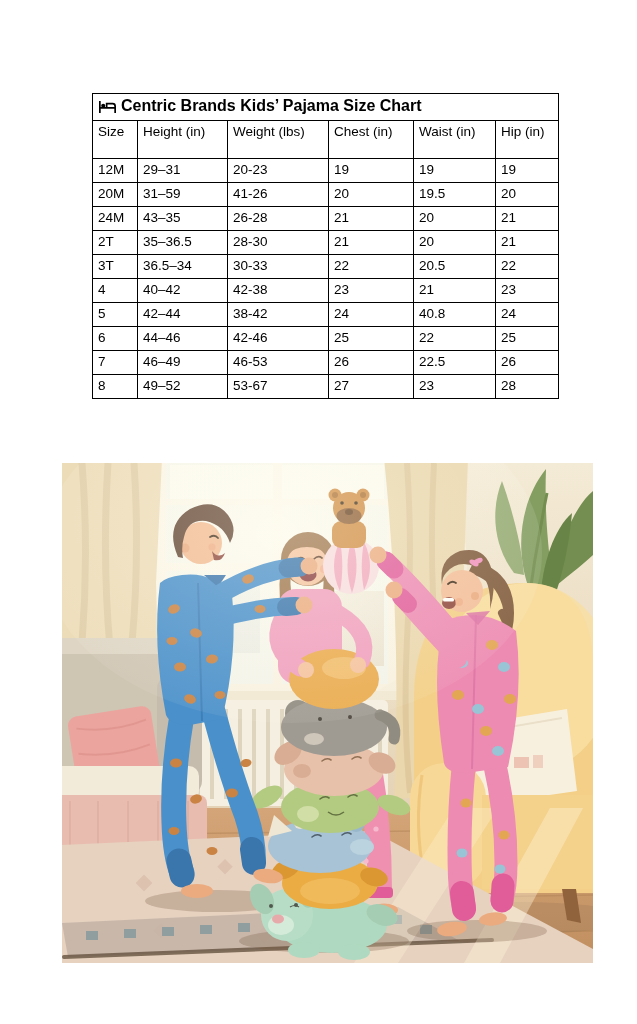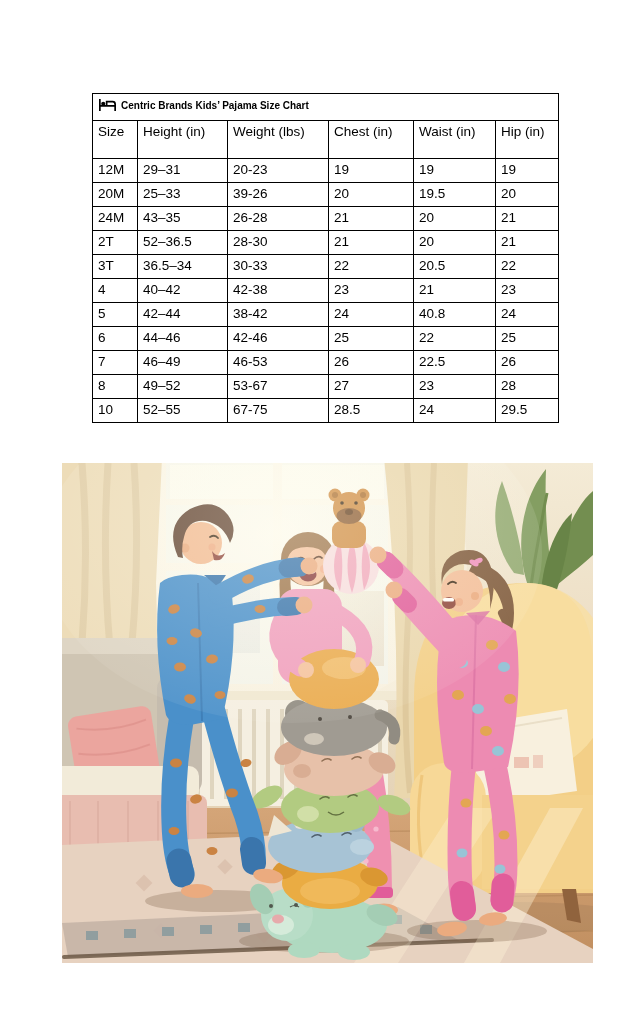--- a/index.html
+++ b/index.html
@@ -5,21 +5,21 @@
   html,body{margin:0;padding:0;background:#ffffff;}
   .canvas{position:relative;width:637px;height:1024px;background:#ffffff;overflow:hidden;
           font-family:"Liberation Sans","DejaVu Sans",sans-serif;color:#000;}
 
   
   table.size-chart{position:absolute;left:92px;top:93px;width:466px;border-collapse:collapse;
                    table-layout:fixed;font-size:13.5px;line-height:16px;}
   table.size-chart th,table.size-chart td{border:1px solid #000;padding:3px 4px 2px 5px;
                    text-align:left;vertical-align:top;font-weight:normal;box-sizing:border-box;
                    overflow:hidden;white-space:normal;}
-  tr.title-row th{font-weight:bold;font-size:10px;height:27px;padding:4px 6px 3px 6px;white-space:nowrap;}
+  tr.title-row th{font-weight:bold;font-size:16px;height:27px;padding:4px 6px 3px 6px;white-space:nowrap;}
   tr.head-row th{height:38px;margin-top:20px;}
   table.size-chart tbody td{height:24px;}
   .bed-ic{display:inline-block;vertical-align:-2px;margin-right:5px;}
 
   
   .photo{position:absolute;left:62px;top:463px;width:531px;height:500px;}
   .photo svg{display:block;width:100%;height:100%;}
 </style>
 </head>
 <body>
@@ -59,37 +59,37 @@
         <tr>
           <td>12M</td>
           <td>29–31</td>
           <td>20-23</td>
           <td>19</td>
           <td>19</td>
           <td>19</td>
         </tr>
         <tr>
           <td>20M</td>
-          <td>25–33</td>
-          <td>39-26</td>
+          <td>31–59</td>
+          <td>41-26</td>
           <td>20</td>
           <td>19.5</td>
           <td>20</td>
         </tr>
         <tr>
           <td>24M</td>
           <td>43–35</td>
           <td>26-28</td>
           <td>21</td>
           <td>20</td>
           <td>21</td>
         </tr>
         <tr>
           <td>2T</td>
-          <td>52–36.5</td>
+          <td>35–36.5</td>
           <td>28-30</td>
           <td>21</td>
           <td>20</td>
           <td>21</td>
         </tr>
         <tr>
           <td>3T</td>
           <td>36.5–34</td>
           <td>30-33</td>
           <td>22</td>
@@ -128,28 +128,20 @@
           <td>22.5</td>
           <td>26</td>
         </tr>
         <tr>
           <td>8</td>
           <td>49–52</td>
           <td>53-67</td>
           <td>27</td>
           <td>23</td>
           <td>28</td>
-        </tr>
-        <tr>
-          <td>10</td>
-          <td>52–55</td>
-          <td>67-75</td>
-          <td>28.5</td>
-          <td>24</td>
-          <td>29.5</td>
         </tr>
       </tbody>
   </table>
 
   <div class="photo" role="img" aria-label="Three laughing barefoot children in pajamas stack plush animals in a sunlit living room with a window, a gray armchair with pink pillow, a yellow armchair and a patterned rug">
     <svg viewBox="0 0 531 500" preserveAspectRatio="none">
       <defs>
         <linearGradient id="wall" x1="0" y1="0" x2="0" y2="1">
           <stop offset="0" stop-color="#f4ecda"></stop>
             <stop offset="1" stop-color="#e3d2b7"></stop>

